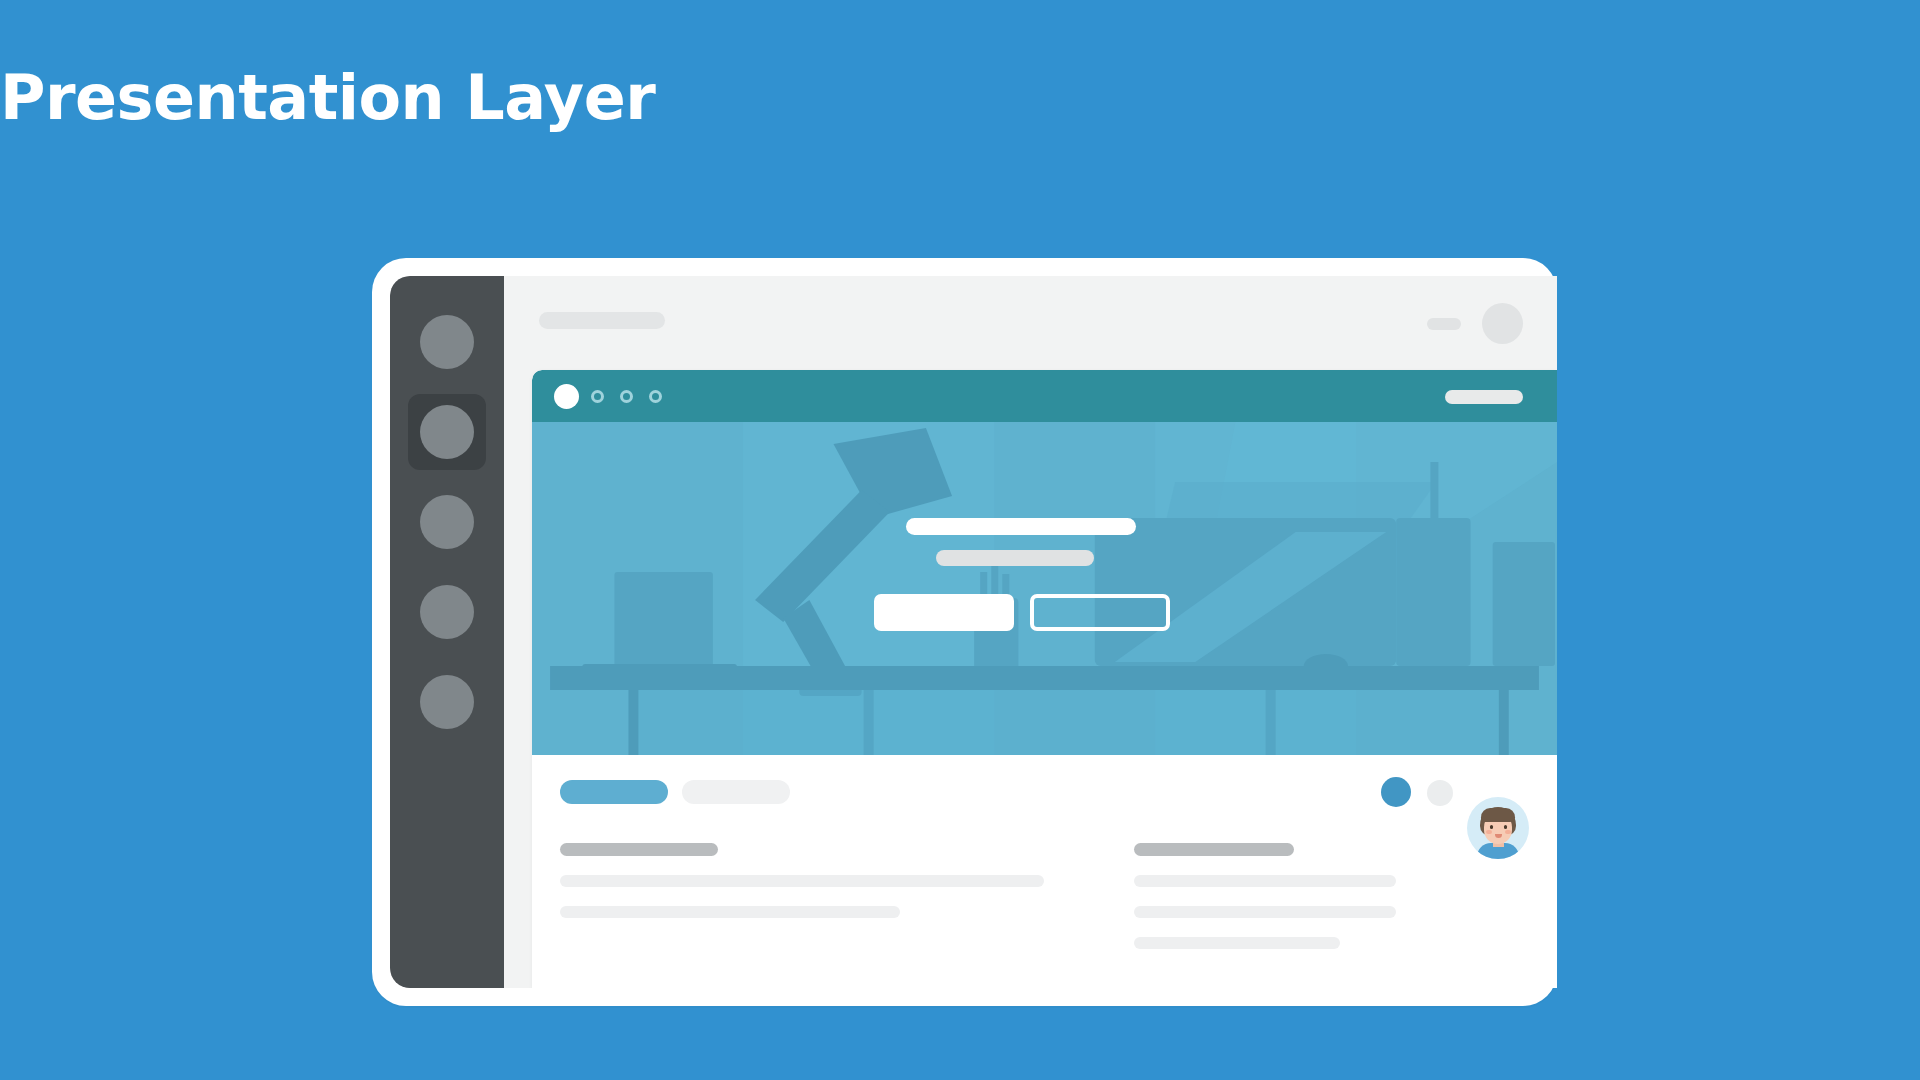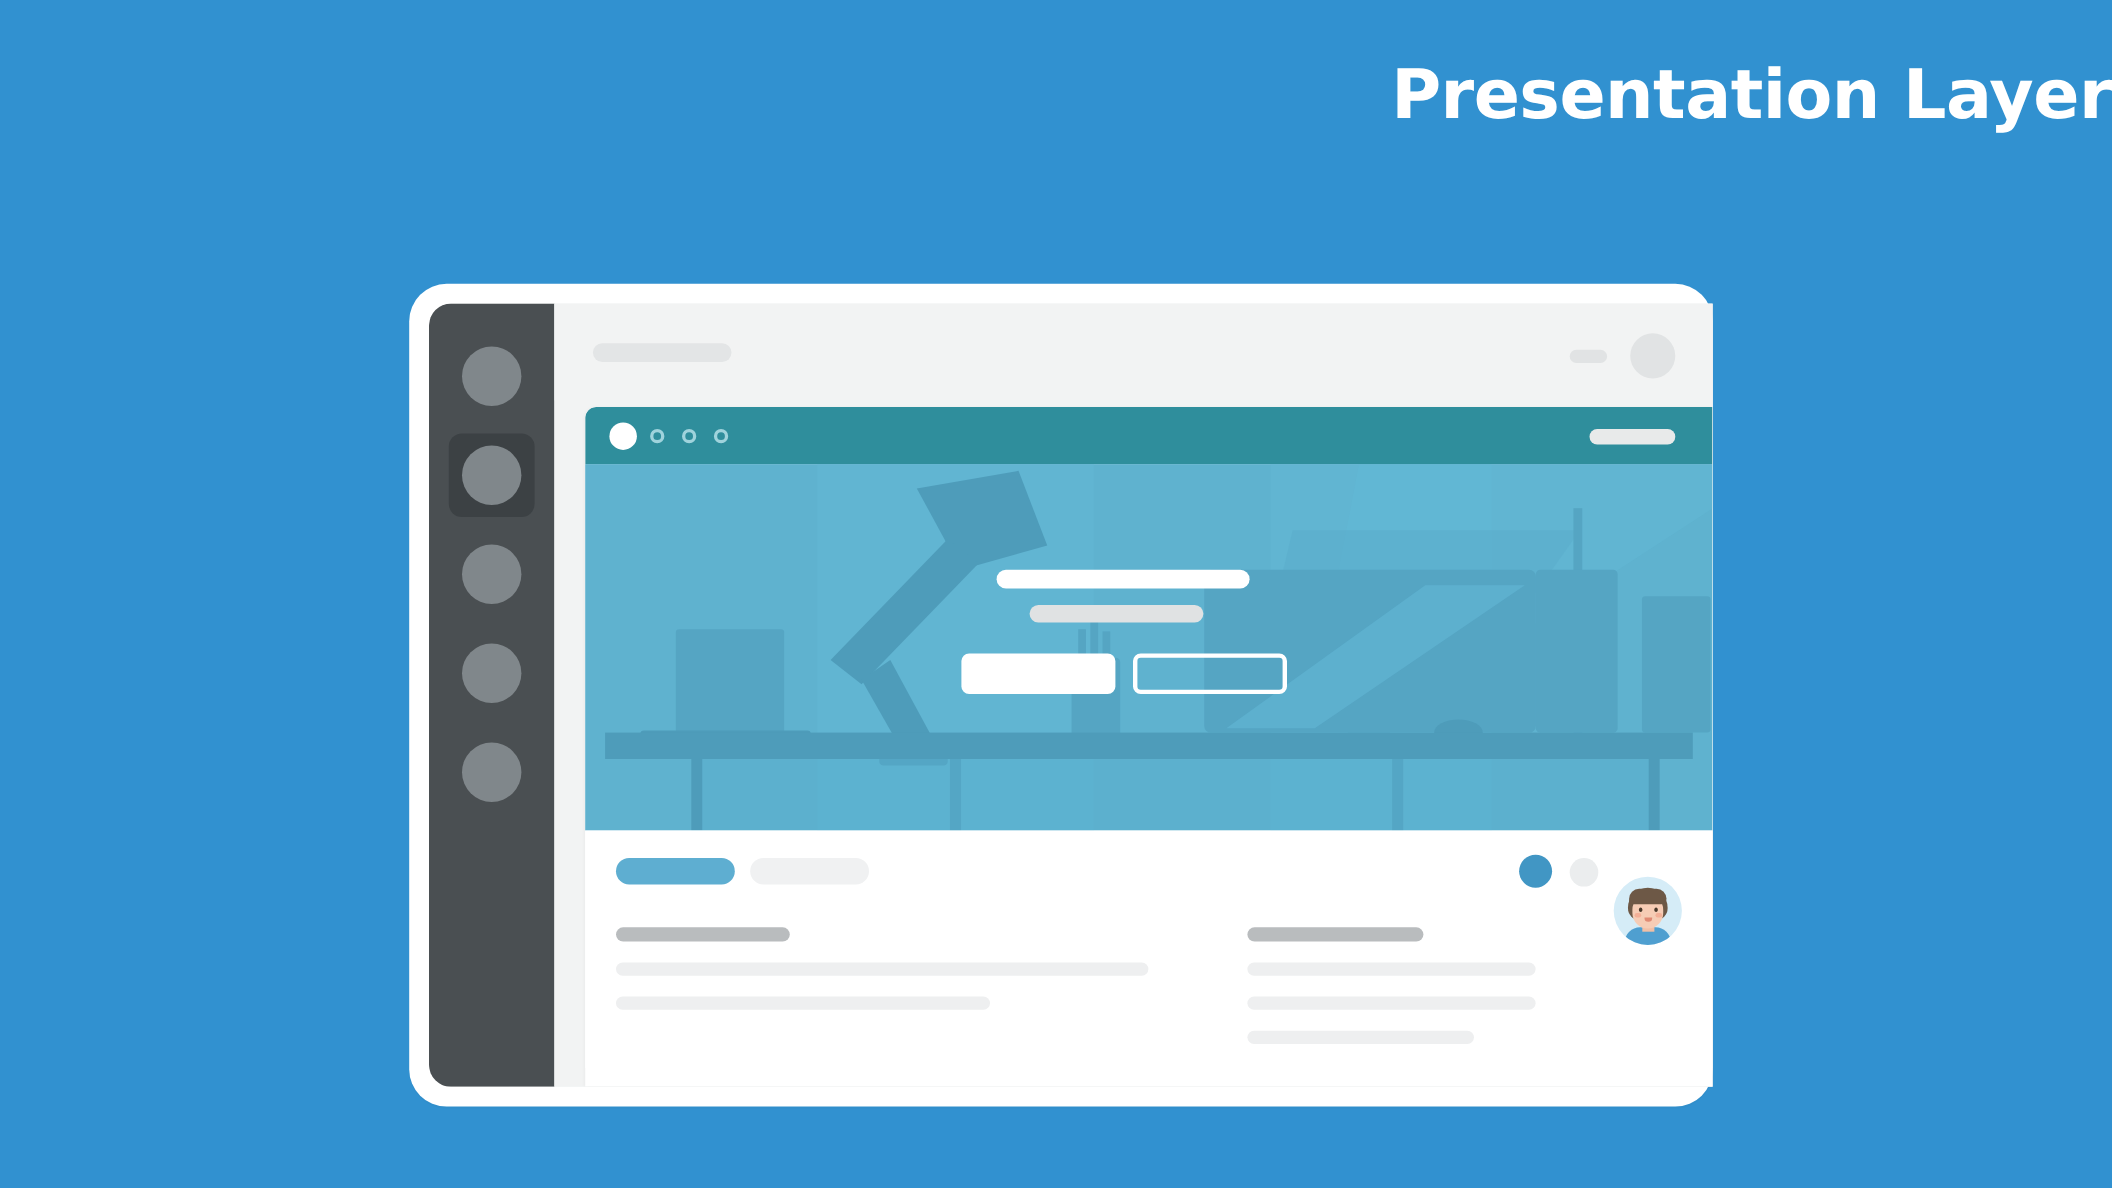--- a/index.html
+++ b/index.html
@@ -12,24 +12,24 @@
   }
   body {
     background: #3191d0;
     font-family: "DejaVu Sans", "Liberation Sans", sans-serif;
     position: relative;
   }
 
   
   #page-title {
     position: absolute;
-    top: 52px;
+    top: 64px;
     left: 0;
     width: 1920px;
-    text-align: right;
+    text-align: left;
     color: #ffffff;
     font-size: 62px;
     font-weight: 700;
     letter-spacing: -0.5px;
     line-height: 1.1;
     font-family: "DejaVu Sans", "Liberation Sans", sans-serif;
     user-select: none;
   }
 
   

